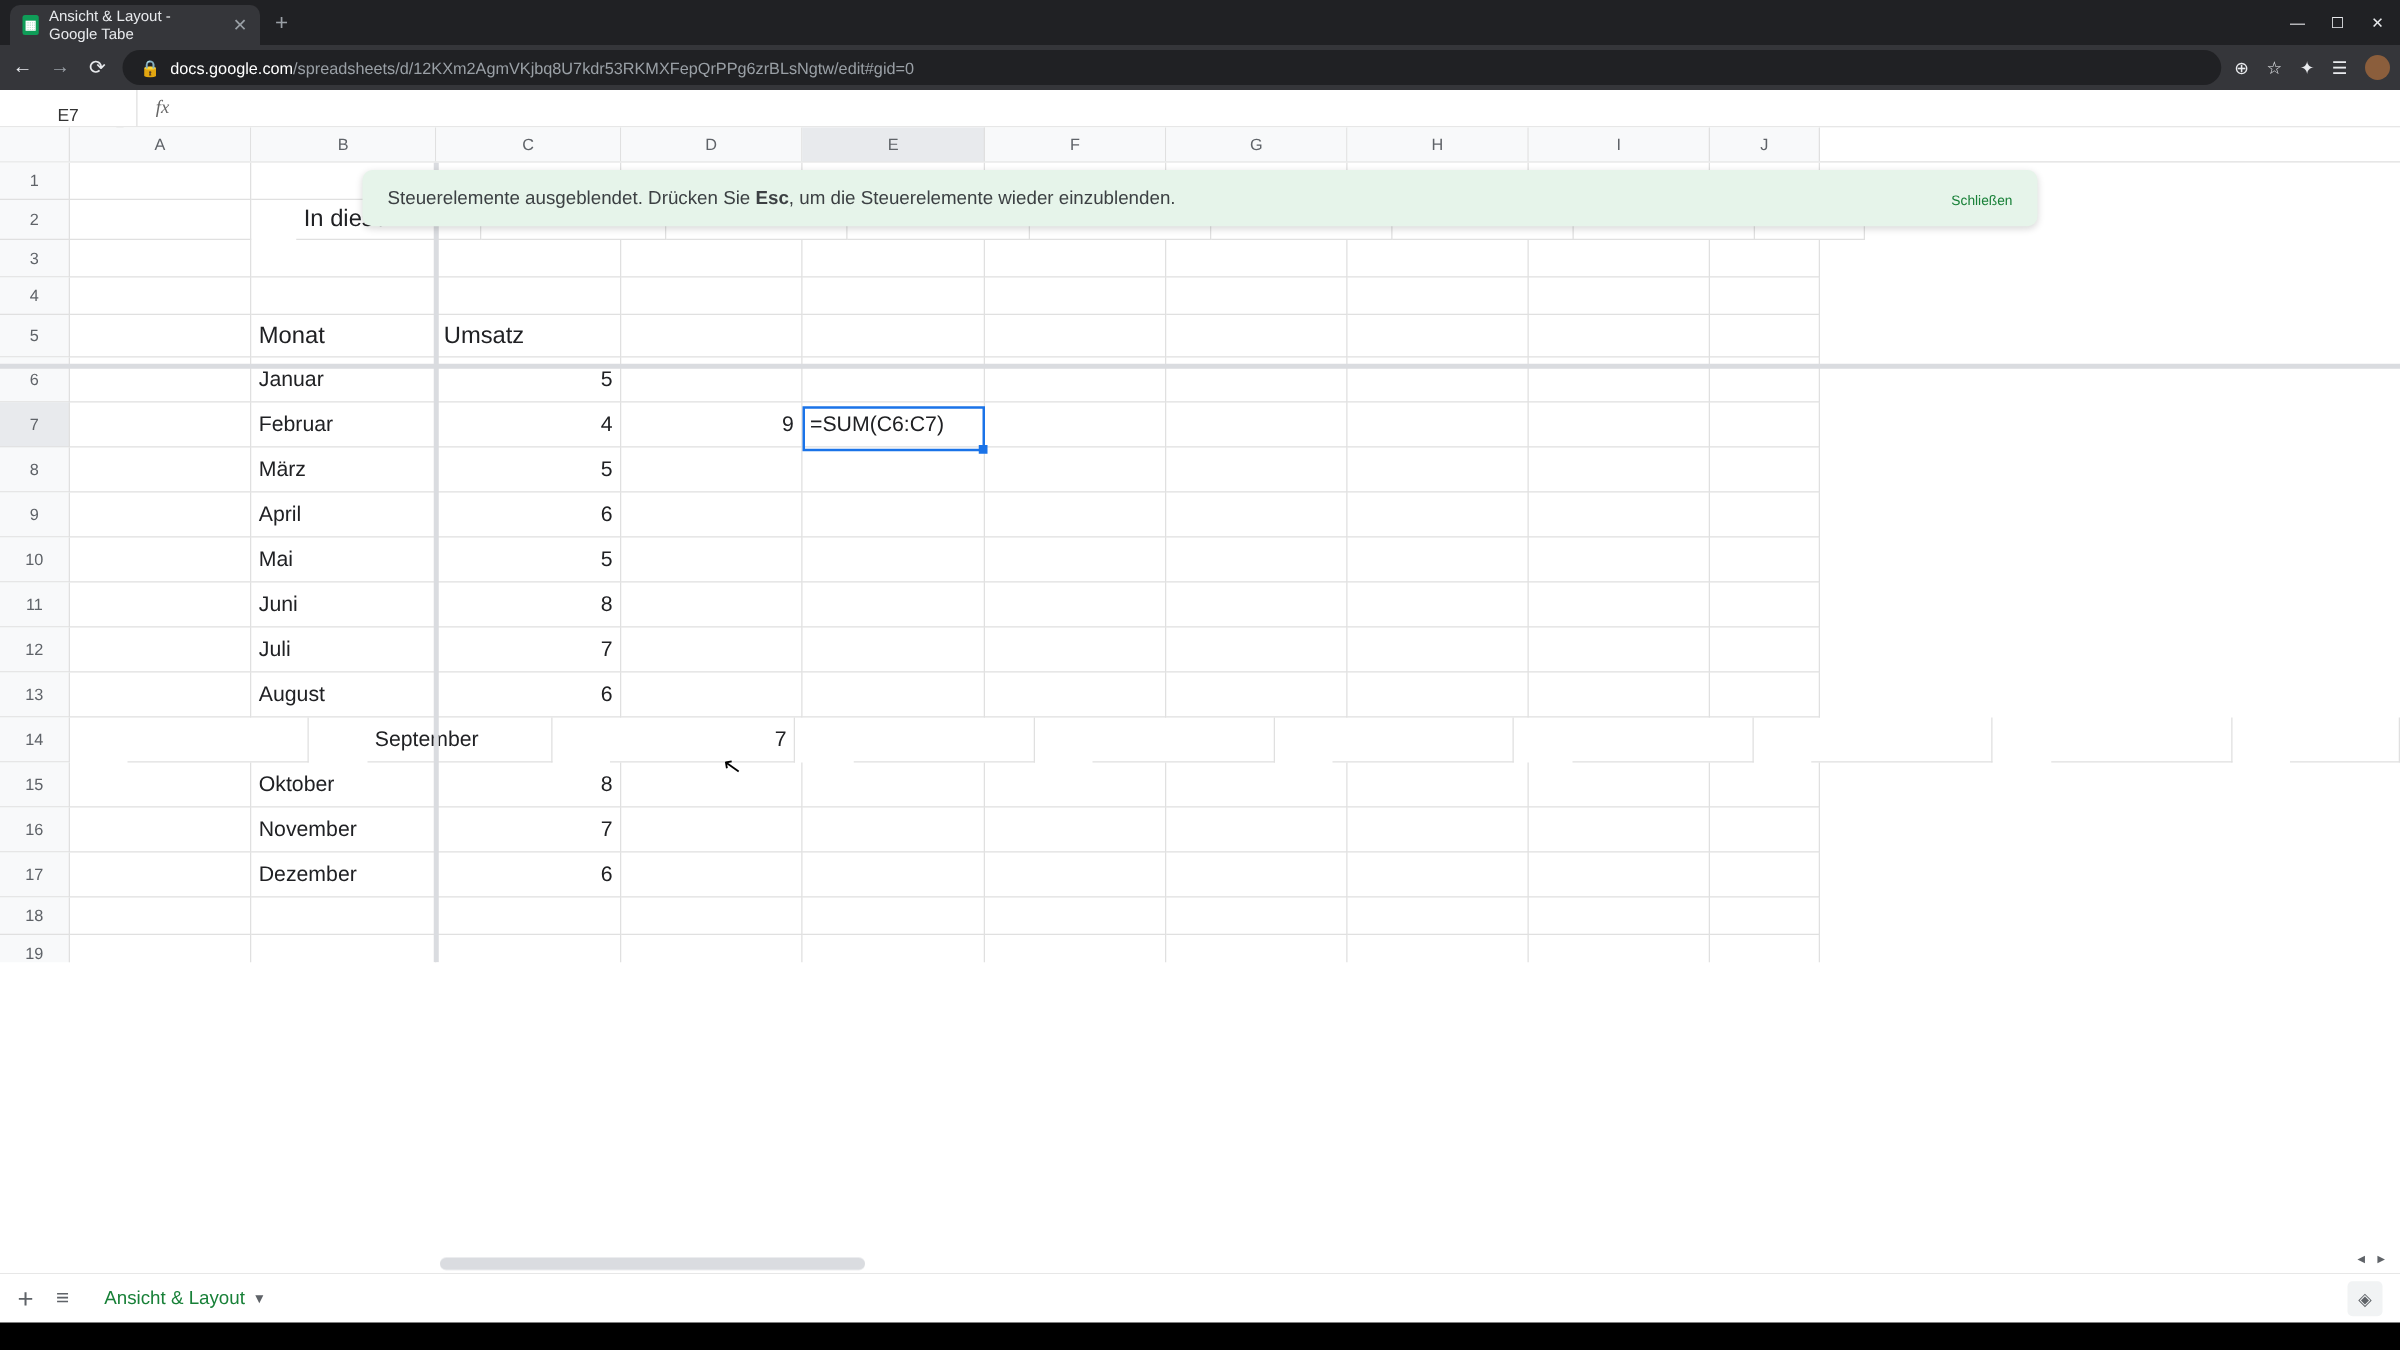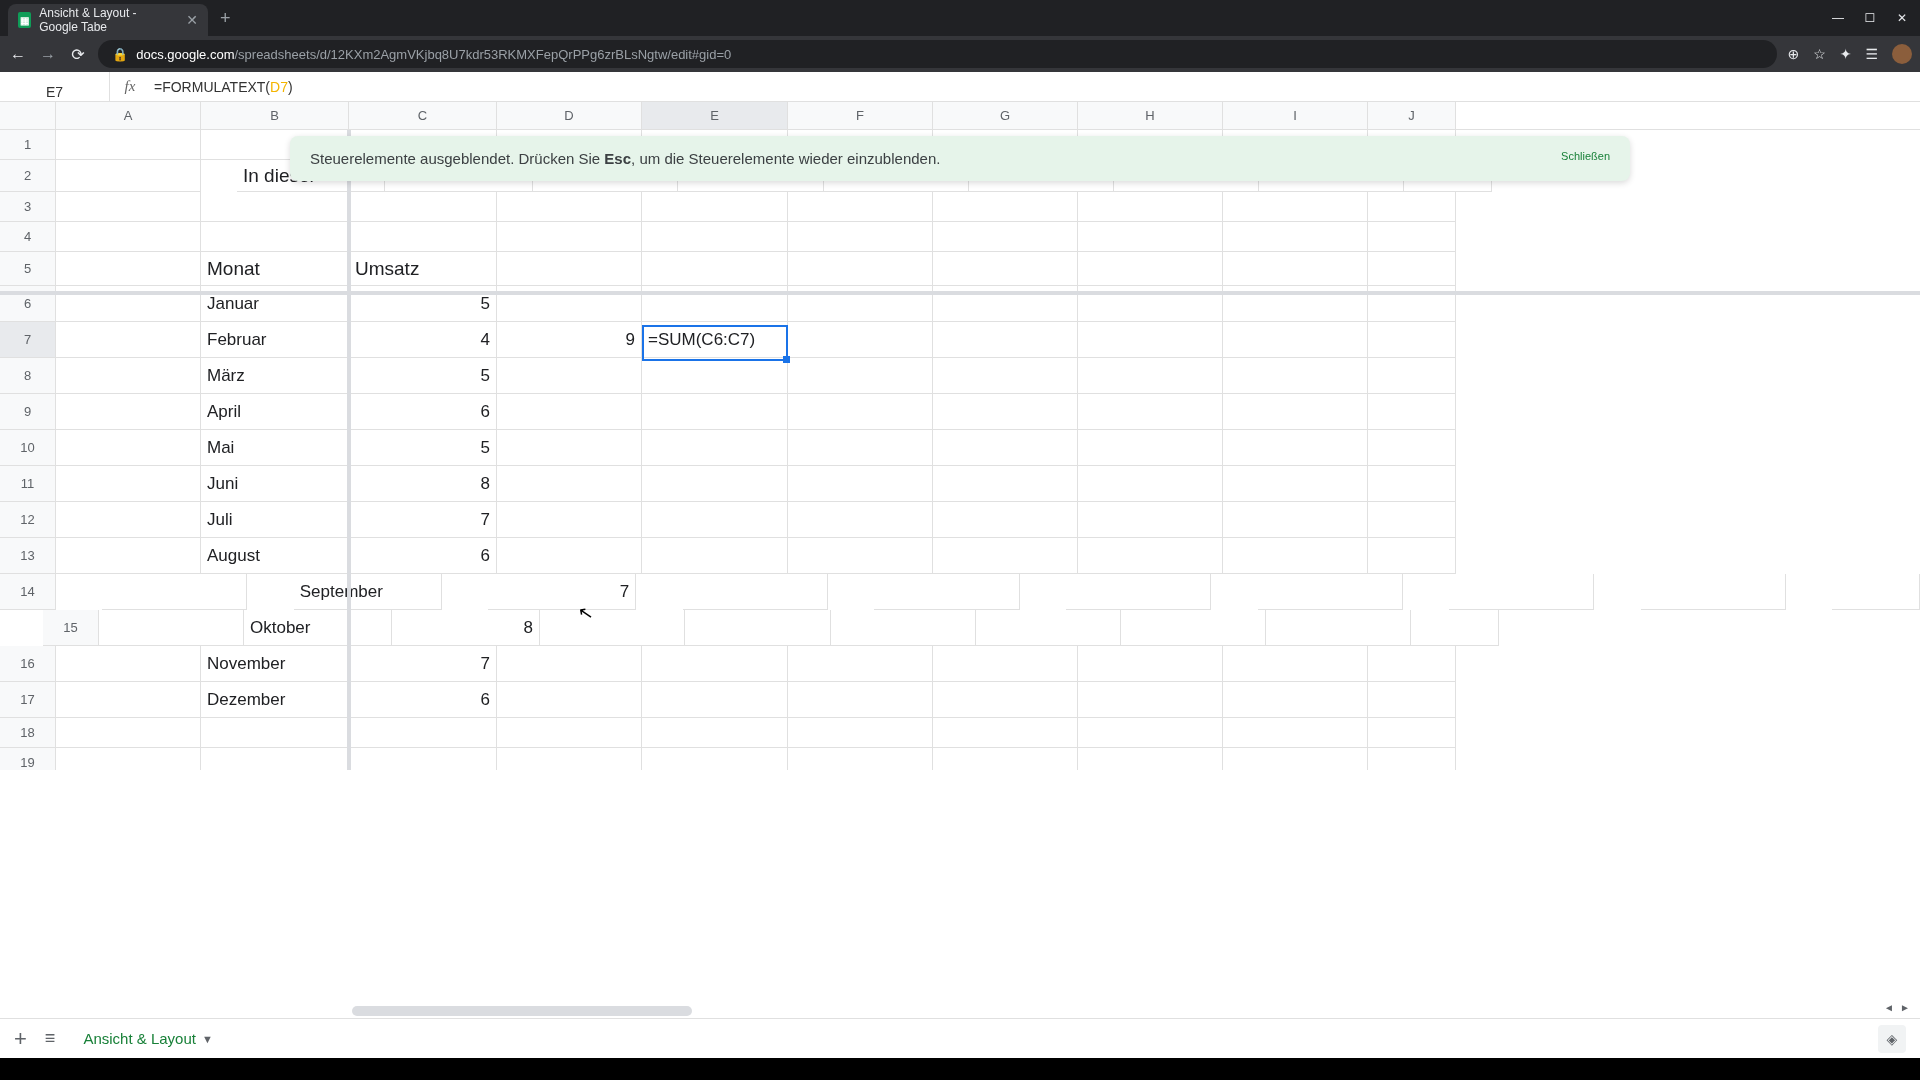--- a/index.html
+++ b/index.html
@@ -60,21 +60,21 @@
 
 
 .freeze-h { position: absolute; left: 0; right: 0; height: 4px; background: #dadce0; top: 161px; z-index: 5; }
 .freeze-v { position: absolute; top: 0; bottom: 0; width: 4px; background: #dadce0; left: 347px; z-index: 5; }
 
 
 .sel-cell { position: absolute; border: 2px solid #1a73e8; z-index: 10; pointer-events: none; }
 .sel-handle { position: absolute; width: 7px; height: 7px; background: #1a73e8; right: -4px; bottom: -4px; }
 
 
-.banner { position: absolute; top: 6px; left: 290px; right: 290px; background: #e6f4ea; border-radius: 8px; padding: 14px 20px; font-size: 15px; color: #3c4043; display: flex; align-items: flex-start; z-index: 20; box-shadow: 0 2px 6px rgba(0,0,0,0.15); }
+.banner { position: absolute; top: 6px; left: 290px; right: 290px; background: #e6f4ea; border-radius: 8px; padding: 14px 20px; font-size: 15px; color: #3c4043; display: flex; align-items: flex-end; z-index: 20; box-shadow: 0 2px 6px rgba(0,0,0,0.15); }
 .banner .msg { flex: 1; }
 .banner .msg b { font-weight: bold; }
 .banner .close-btn { color: #188038; font-size: 11px; cursor: pointer; margin-left: 20px; }
 
 
 .sheet-bar { position: fixed; bottom: 22px; left: 0; right: 0; height: 40px; background: #fff; border-top: 1px solid #e0e0e0; display: flex; align-items: center; padding: 0 14px; gap: 18px; }
 .sheet-add { font-size: 22px; color: #5f6368; cursor: pointer; }
 .sheet-menu { font-size: 18px; color: #5f6368; cursor: pointer; }
 .sheet-tab { color: #188038; font-size: 15px; font-weight: 500; display: flex; align-items: center; gap: 6px; cursor: pointer; padding: 6px 10px; }
 .sheet-tab-arrow { color: #5f6368; font-size: 11px; }
@@ -129,23 +129,20 @@
     <div class="avatar"></div>
   </div>
 </div>
 
 <div class="formula-row">
   <div class="name-box">
     <span>E7</span>
     <span class="name-box-arrow">▼</span>
   </div>
   <div class="fx-label">fx</div>
-  <div class="formula-input">
-    <span>=FORMULATEXT(</span><span class="ref">D7</span><span>)</span>
-  </div>
 </div>
 
 <div class="col-headers">
   <div class="corner"></div>
   <div class="col-h col-A">A</div>
   <div class="col-h col-B">B</div>
   <div class="col-h col-C">C</div>
   <div class="col-h col-D">D</div>
   <div class="col-h col-E sel">E</div>
   <div class="col-h col-F">F</div>
@@ -342,21 +339,21 @@
         <div class="cell col-B">September</div>
         <div class="cell col-C num">7</div>
         <div class="cell col-D"></div>
         <div class="cell col-E"></div>
         <div class="cell col-F"></div>
         <div class="cell col-G"></div>
         <div class="cell col-H"></div>
         <div class="cell col-I"></div>
         <div class="cell col-J"></div>
       </div>
-      <div class="row tall" style="height: 36px; padding-left: 43px;">
+      <div class="row tall" style="height: 36px;">
         <div class="row-h">15</div>
         <div class="cell col-A"></div>
         <div class="cell col-B">Oktober</div>
         <div class="cell col-C num">8</div>
         <div class="cell col-D"></div>
         <div class="cell col-E"></div>
         <div class="cell col-F"></div>
         <div class="cell col-G"></div>
         <div class="cell col-H"></div>
         <div class="cell col-I"></div>

